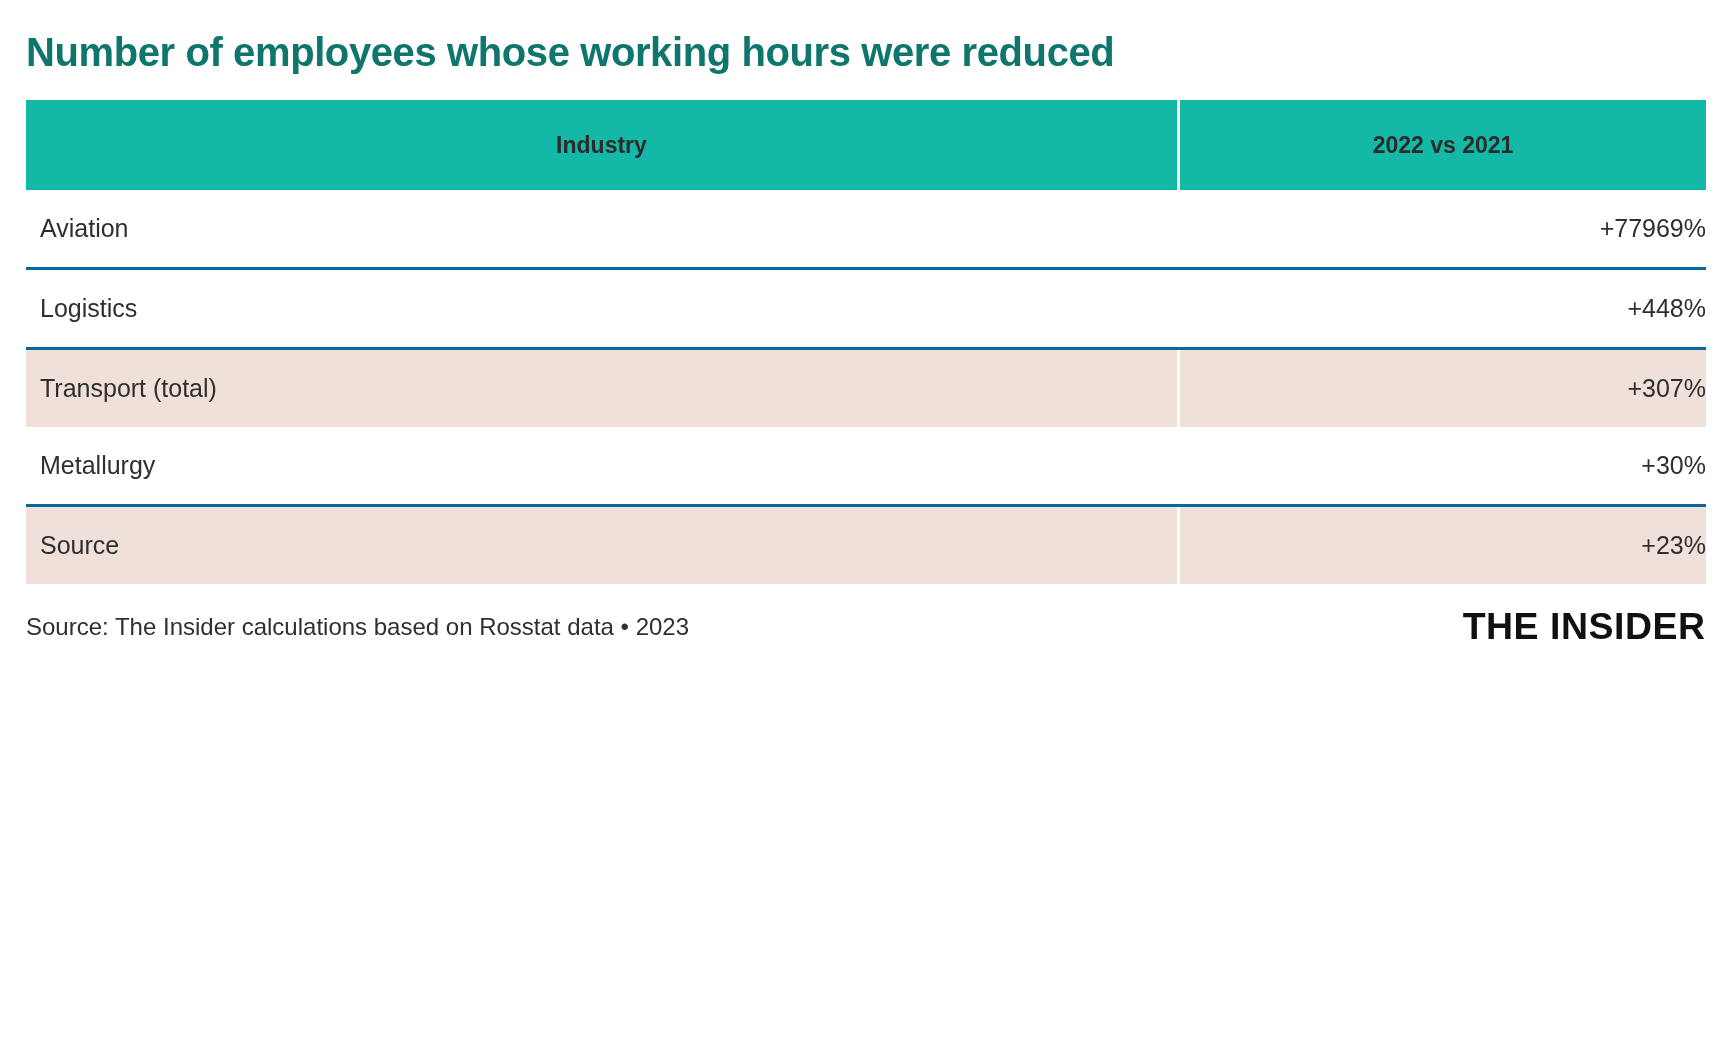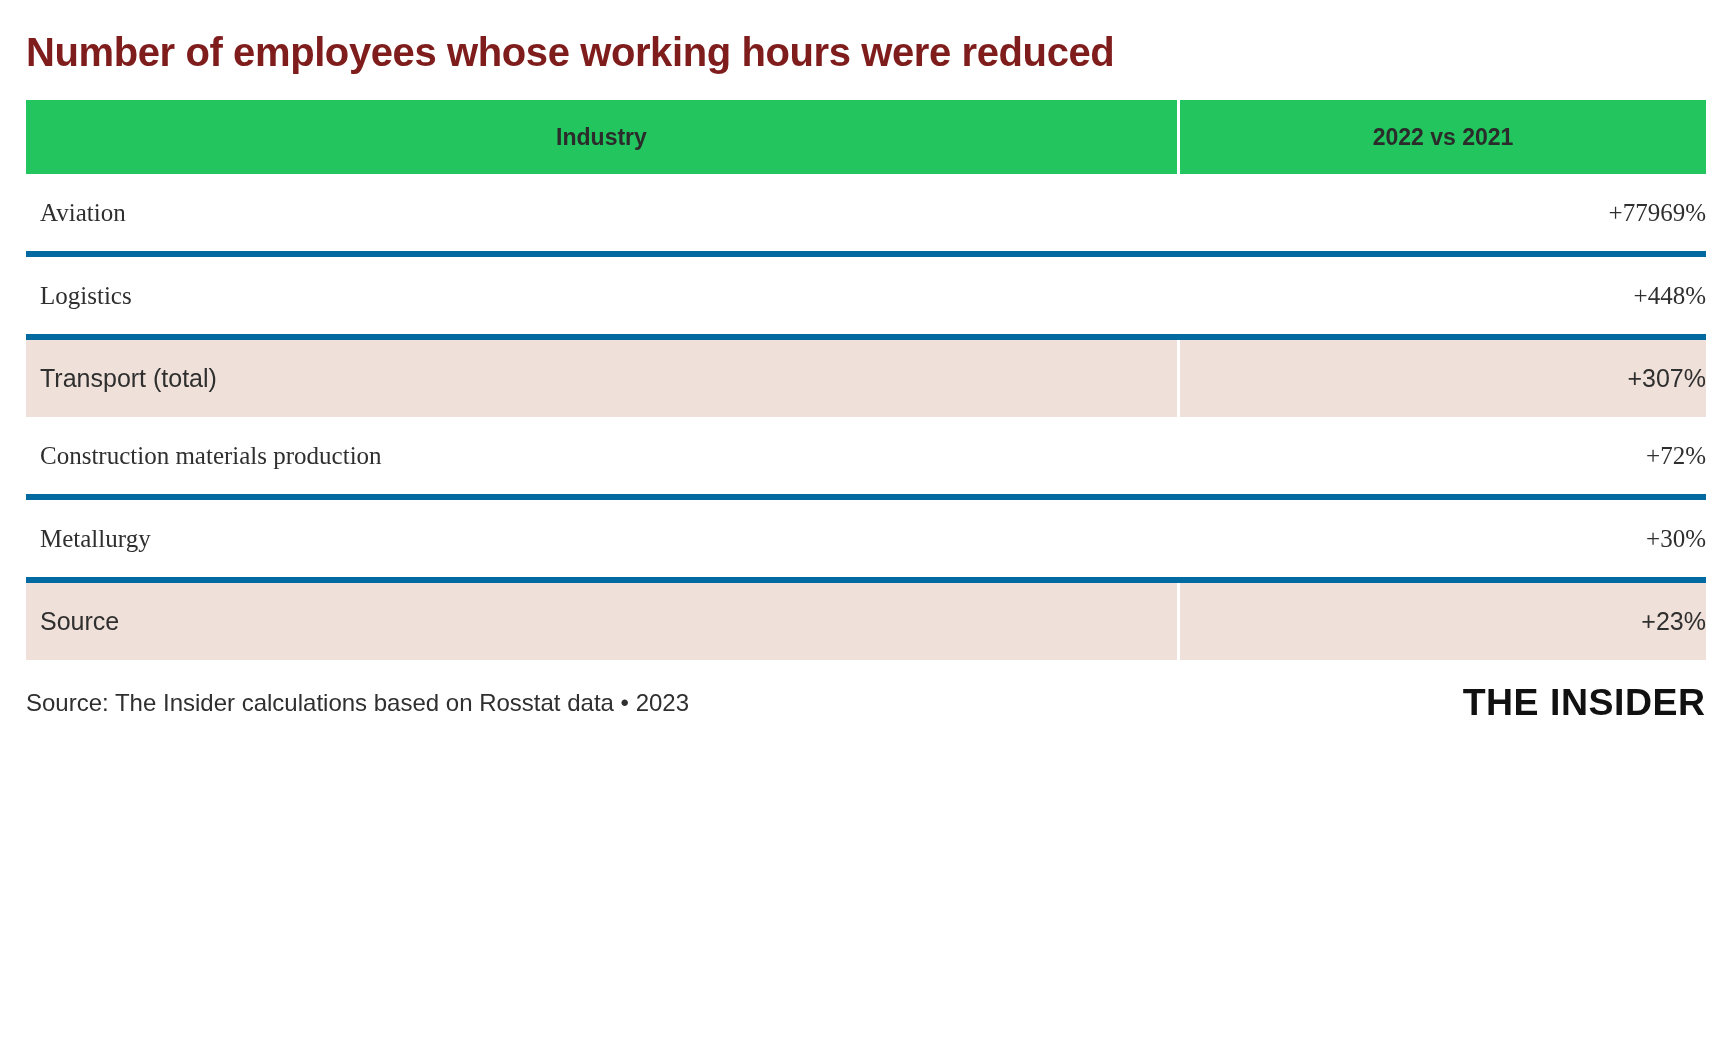--- a/index.html
+++ b/index.html
@@ -19,40 +19,40 @@
     width: 1732px;
     height: 1055px;
     padding: 22px 26px 0 26px;
     display: flex;
     flex-direction: column;
   }
   .title {
     font-size: 40px;
     font-weight: bold;
     letter-spacing: -0.4px;
-    color: #7f1d1d;
+    color: #0f766e;
     margin: 8px 0 26px 0;
     line-height: 1.1;
   }
   .table {
     width: 100%;
     border-collapse: collapse;
     table-layout: fixed;
   }
   .table col.c-industry { width: 68.6%; }
   .table col.c-value { width: 31.4%; }
 
   .table thead th {
-    background: #22c55e;
+    background: #14b8a6;
     font-size: 23px;
     font-weight: bold;
     color: #2b2b2b;
     height: 74px;
     text-align: center;
-    padding: 0;
+    padding: 8px;
     border: none;
   }
   .table thead th.th-industry {
     border-right: 3px solid #ffffff;
   }
   .table tbody td {
     height: 77px;
     font-size: 25px;
     font-weight: normal;
     color: #2f2f2f;
@@ -67,22 +67,21 @@
     text-align: right;
   }
   .table tbody tr.shaded td {
     background: #efe0d9;
   }
   .table tbody tr.shaded td.cell-industry {
     border-right: 3px solid #ffffff;
   }
   .table tbody tr.plain td {
     background: #ffffff;
-    border-bottom: 6px solid #0369a1;
-    font-family: Liberation Serif, serif;
+    border-bottom: 3px solid #0369a1;
   }
   .footer {
     margin-top: 22px;
     display: flex;
     align-items: center;
     justify-content: space-between;
     gap: 20px;
   }
   .source {
     font-size: 24px;
@@ -123,24 +122,20 @@
       </tr>
       <tr class="plain">
         <td class="cell-industry">Logistics</td>
         <td class="cell-value">+448%</td>
       </tr>
       <tr class="shaded">
         <td class="cell-industry">Transport (total)</td>
         <td class="cell-value">+307%</td>
       </tr>
       <tr class="plain">
-        <td class="cell-industry">Construction materials production</td>
-        <td class="cell-value">+72%</td>
-      </tr>
-      <tr class="plain">
         <td class="cell-industry">Metallurgy</td>
         <td class="cell-value">+30%</td>
       </tr>
       <tr class="shaded">
         <td class="cell-industry">Source</td>
         <td class="cell-value">+23%</td>
       </tr>
     </tbody>
   </table>
 

